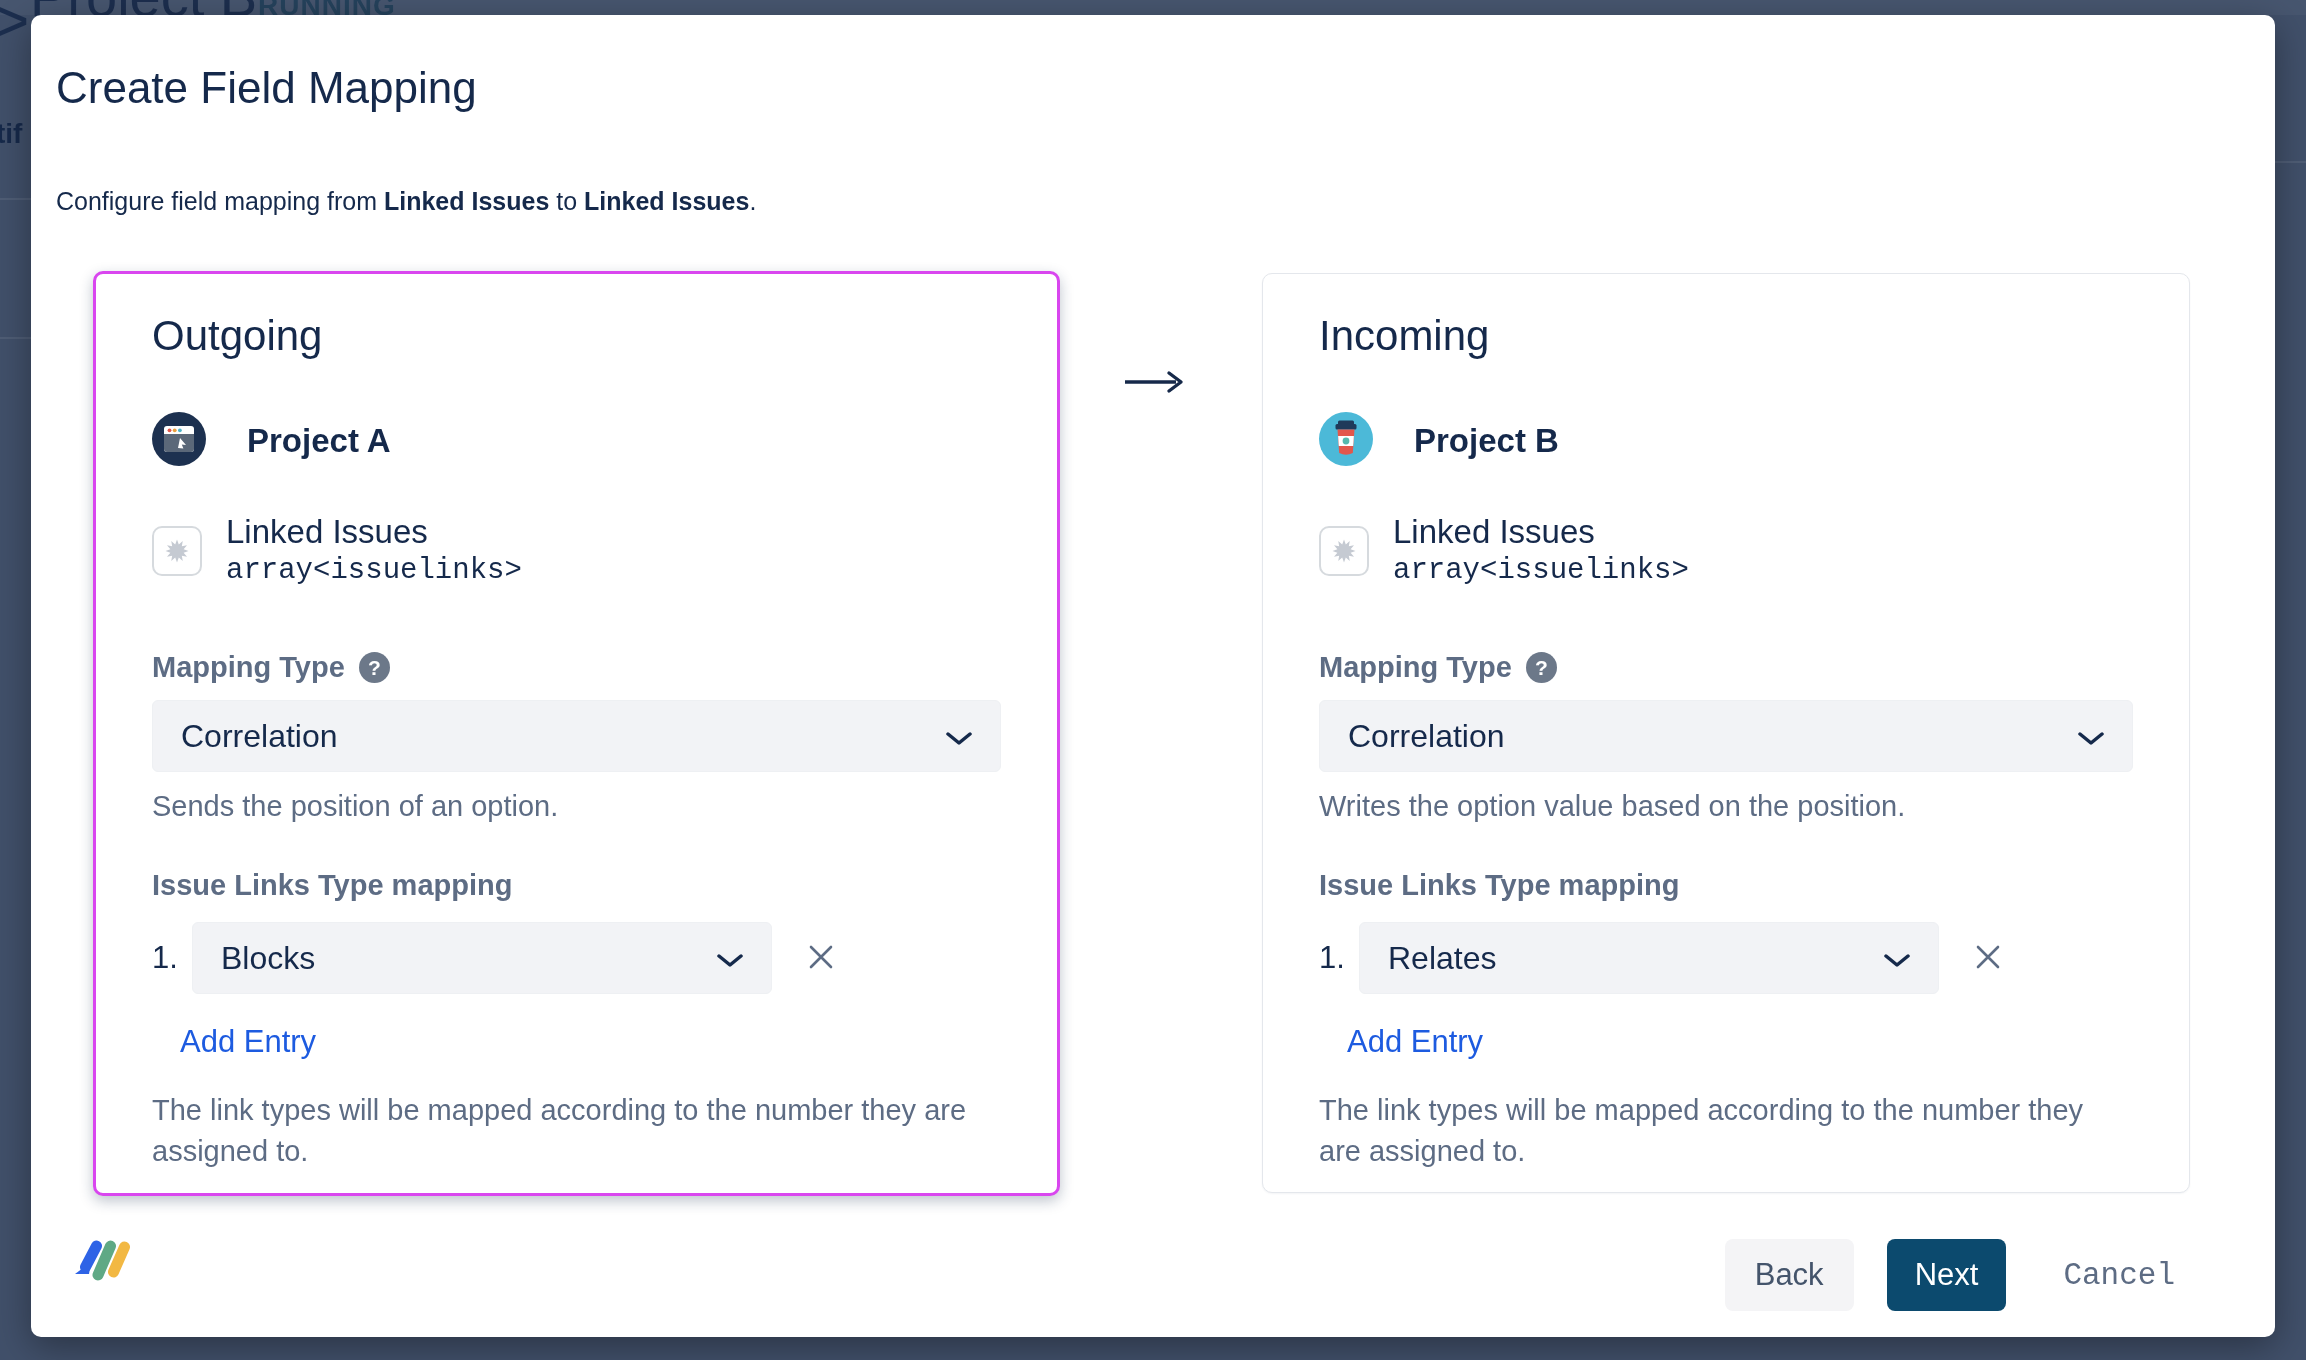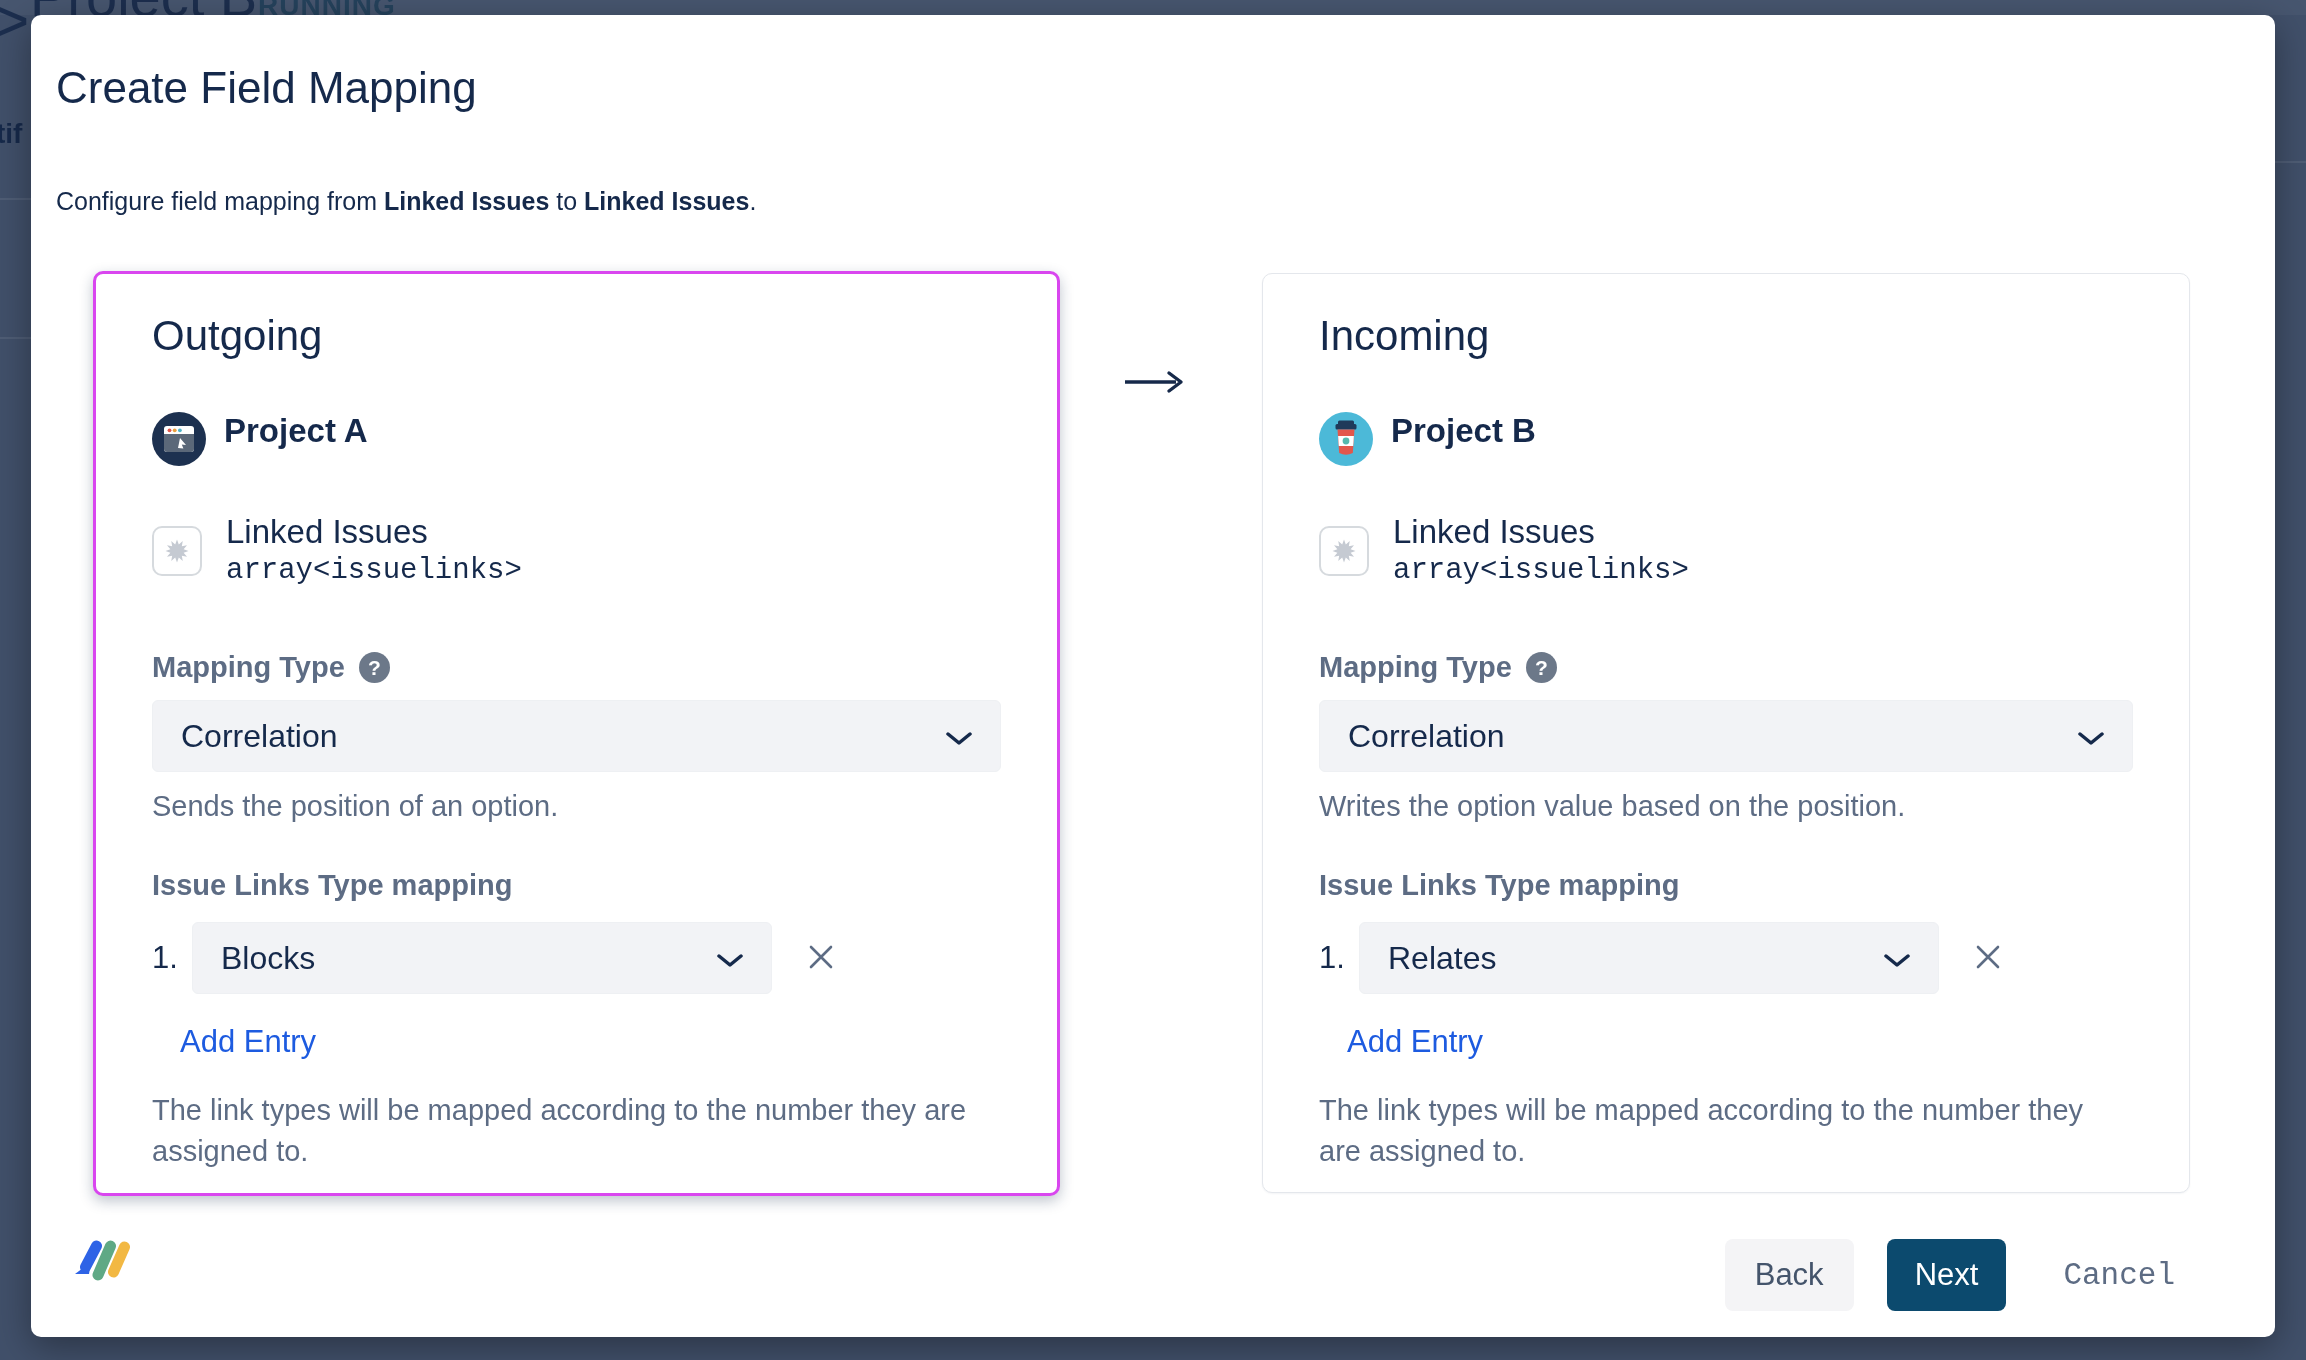--- a/index.html
+++ b/index.html
@@ -37,21 +37,21 @@
     left:62px; top:256px; width:967px; height:925px;
     border:3px solid #d946ef;
     box-shadow:0 5px 14px rgba(23,43,77,0.28);
   }
   .card.incoming {
     left:1231px; top:258px; width:928px; height:920px;
     border:1px solid #e4e7ec;
     box-shadow:0 1px 2px rgba(23,43,77,0.05);
   }
   .card-title { font-size:42px; font-weight:400; color:#15294b; margin-top:2px; }
-  .project-row { margin-top:52px; display:flex; align-items:flex-start; gap:18px; }
+  .project-row { margin-top:52px; display:flex; align-items:center; gap:41px; }
   .project-name { font-size:33px; font-weight:700; color:#15294b; }
   .field-row { margin-top:44px; display:flex; align-items:center; gap:24px; }
   .field-icon {
     width:50px; height:50px; border:2px solid #d6dade; border-radius:10px;
     display:flex; align-items:center; justify-content:center; background:#fff; flex:0 0 auto;
   }
   .field-name { font-size:33px; color:#15294b; line-height:1.1; }
   .field-type { font-size:29px; color:#15294b; font-family:"Liberation Mono", monospace; margin-top:4px; }
   .label-row { margin-top:64px; display:flex; align-items:center; gap:14px; }
   .field-label { font-size:29px; font-weight:700; color:#5d6c84; }

